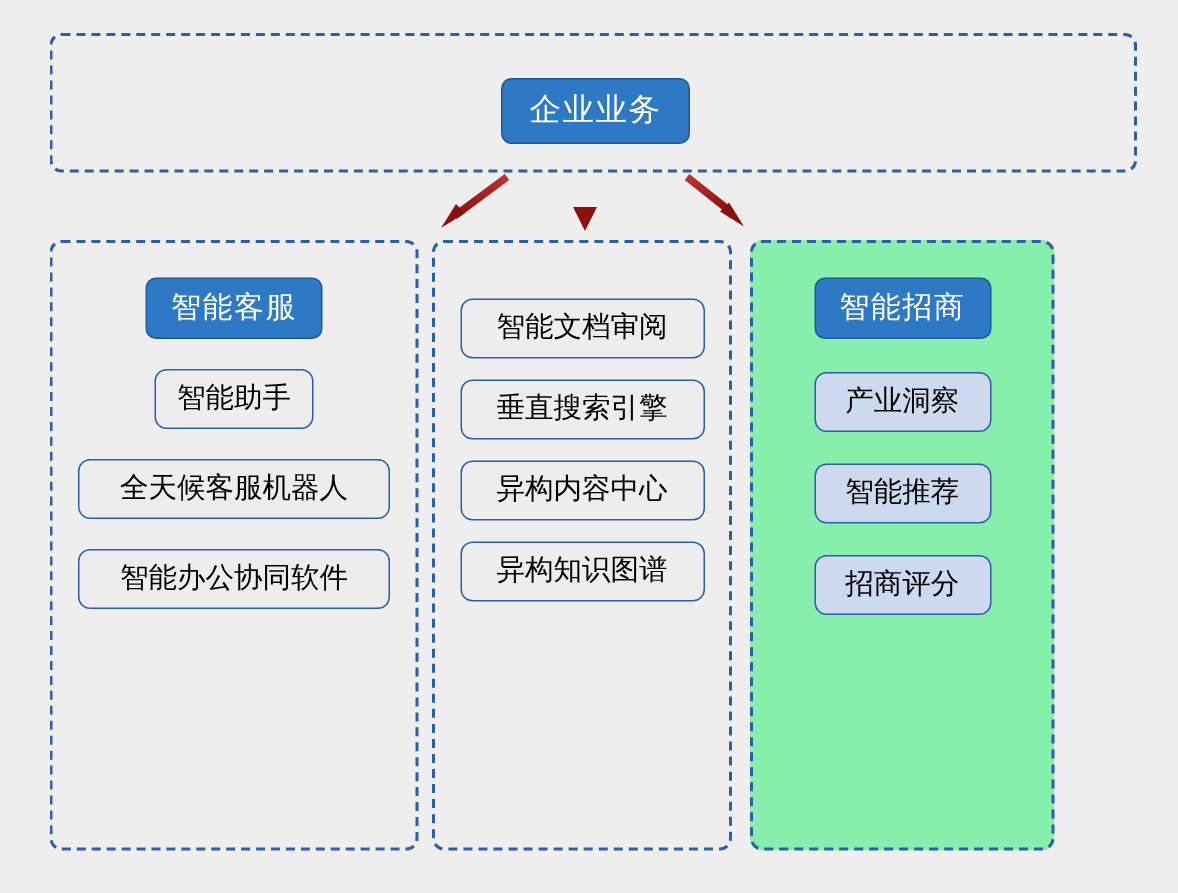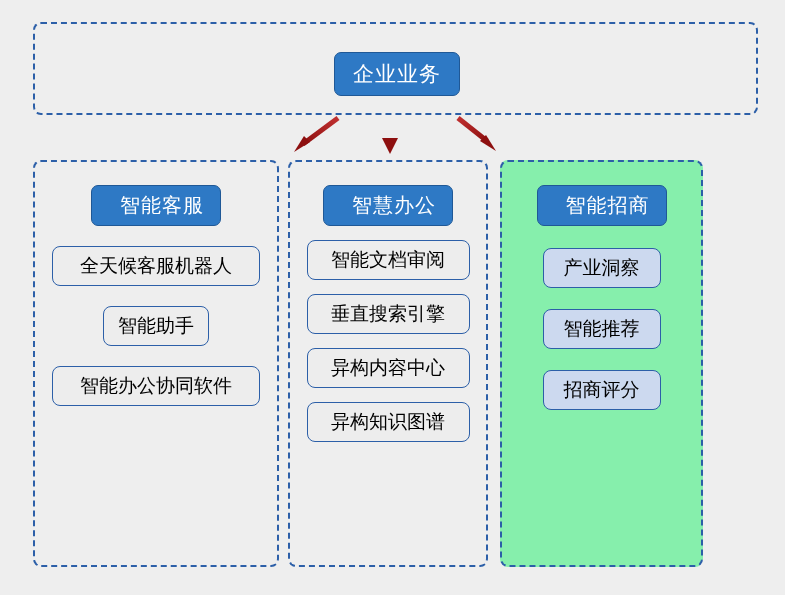--- a/index.html
+++ b/index.html
@@ -50,21 +50,21 @@
   }
 
   
   .header-node {
     background: #2e79c5;
     border: 1.5px solid #1f5896;
     border-radius: 7px;
     color: #ffffff;
     font-size: 20px;
     line-height: 1;
-    padding: 9px 16px 10px 28px;
+    padding: 9px 16px 10px 16px;
     letter-spacing: 1px;
     box-sizing: border-box;
     white-space: nowrap;
     text-align: center;
   }
   .root-node {
     position: absolute;
     left: 334px;
     top: 52px;
     font-size: 21px;
@@ -141,27 +141,26 @@
     </g>
 
     <g>
       <line x1="458" y1="118" x2="487" y2="141" stroke="url(#gradRight)" stroke-width="5"></line>
       <polygon points="496,151 480,141 486,135" fill="#8d0f0f"></polygon>
     </g>
   </svg>
 
   <div class="dashed-box col col-1">
     <div class="header-node">智能客服</div>
+    <div class="item">智能助手</div>
     <div class="item wide">全天候客服机器人</div>
-    <div class="item">智能助手</div>
     <div class="item wide">智能办公协同软件</div>
   </div>
 
   <div class="dashed-box col col-2">
-    <div class="header-node">智慧办公</div>
     <div class="item">智能文档审阅</div>
     <div class="item">垂直搜索引擎</div>
     <div class="item">异构内容中心</div>
     <div class="item">异构知识图谱</div>
   </div>
 
   <div class="dashed-box col col-3">
     <div class="header-node">智能招商</div>
     <div class="item">产业洞察</div>
     <div class="item">智能推荐</div>

